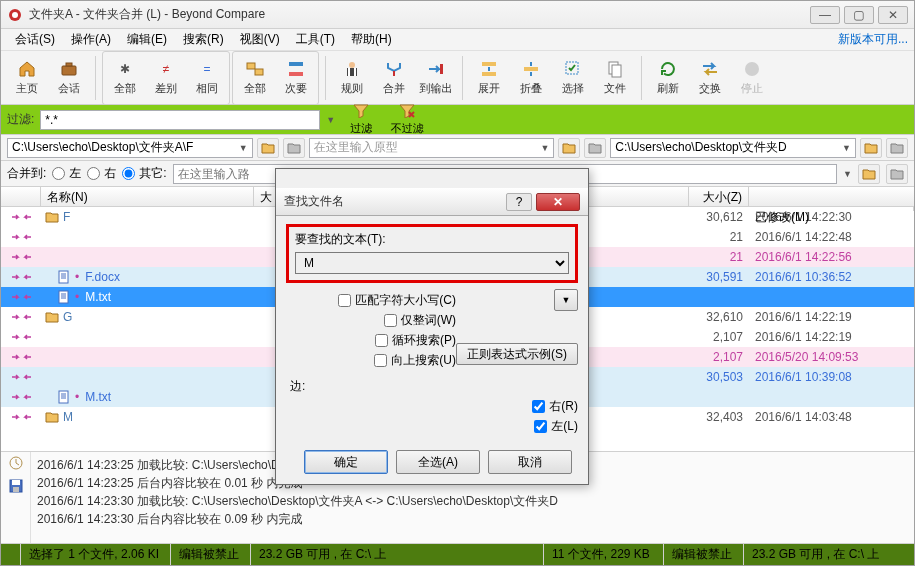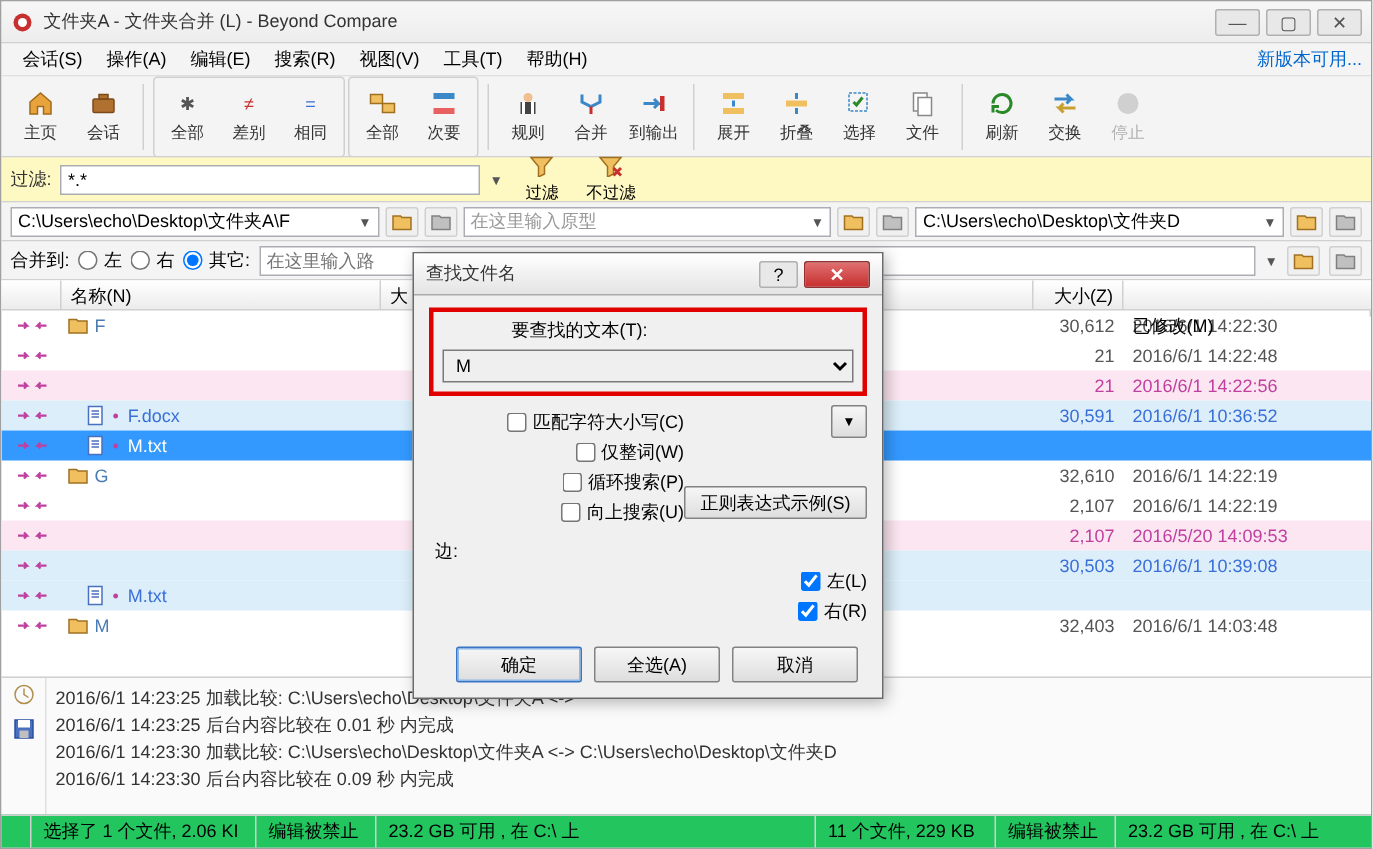--- a/index.html
+++ b/index.html
@@ -14,21 +14,21 @@
 .menubar .item { padding: 2px 8px; cursor: pointer; }
 .menubar .spacer { flex: 1; }
 .menubar .newver { color: #0066cc; cursor: pointer; }
 .toolbar { height: 54px; display: flex; align-items: center; padding: 2px 6px; background: #f4f4f4; border-bottom: 1px solid #d0d0d0; gap: 2px; }
 .tbbtn { width: 40px; height: 48px; display: flex; flex-direction: column; align-items: center; justify-content: center; gap: 2px; border: 1px solid transparent; cursor: pointer; border-radius: 2px; }
 .tbbtn .ic { width: 20px; height: 20px; display: flex; align-items: center; justify-content: center; }
 .tbbtn .lbl { font-size: 11px; color: #333; text-align: center; }
 .tbbtn.disabled .lbl { color: #b0b0b0; }
 .tbframe { border: 1px solid #d0d0d0; border-radius: 3px; padding: 2px; display: flex; gap: 1px; }
 .sep { width: 1px; height: 44px; background: #d0d0d0; margin: 0 4px; }
-.filterbar { height: 30px; display: flex; align-items: center; padding: 2px 6px; gap: 6px; background: #fef9c3; border-bottom: 1px solid #d0d0d0; }
+.filterbar { height: 30px; display: flex; align-items: center; padding: 2px 6px; gap: 6px; background: #84cc16; border-bottom: 1px solid #d0d0d0; }
 .filterbar .label { color: #333; }
 .filterbar select, .filterbar input { height: 20px; border: 1px solid #abadb3; padding: 0 4px; background: #fff; }
 .fbtnc { display: flex; flex-direction: column; align-items: center; width: 40px; cursor: pointer; }
 .fbtnc .lbl { font-size: 11px; }
 .pathbar { height: 26px; display: flex; align-items: center; padding: 2px 6px; gap: 4px; background: #f4f4f4; border-bottom: 1px solid #d0d0d0; }
 .pathsel { flex: 1; height: 20px; border: 1px solid #abadb3; background: #fff; padding: 0 4px; display: flex; align-items: center; gap: 33px; }
 .pathsel .arrow { margin-left: auto; cursor: pointer; font-size: 9px; color: #555; }
 .icbtn { width: 22px; height: 20px; border: 1px solid #d0d0d0; background: #f0f0f0; display: flex; align-items: center; justify-content: center; cursor: pointer; border-radius: 2px; }
 .mergebar { height: 26px; display: flex; align-items: center; padding: 2px 6px; gap: 6px; background: #f4f4f4; border-bottom: 1px solid #d0d0d0; }
 .mergebar .r { display: flex; align-items: center; gap: 4px; }
@@ -52,31 +52,31 @@
 .row.blue { background: #dbeef9; }
 .row.blue .nm, .row.blue .md, .row.blue .sz { color: #3a6fd8; }
 .row.sel { background: #3399ff; color: #fff; }
 .row.sel .nm, .row.sel .md, .row.sel .sz { color: #fff; }
 .indent1 { padding-left: 16px !important; }
 .gutic { width: 10px; height: 10px; }
 .fileic { width: 14px; height: 14px; flex-shrink: 0; }
 .logarea { height: 92px; border-top: 1px solid #d0d0d0; display: flex; background: #fafafa; }
 .loggut { width: 30px; display: flex; flex-direction: column; align-items: center; padding-top: 4px; gap: 6px; border-right: 1px solid #e0e0e0; }
 .loglines { flex: 1; padding: 4px 6px; line-height: 18px; color: #333; overflow: hidden; }
-.statusbar { height: 22px; display: flex; align-items: center; border-top: 1px solid #d0d0d0; background: #22c55e; }
+.statusbar { height: 22px; display: flex; align-items: center; border-top: 1px solid #d0d0d0; background: #4d7c0f; }
 .statusbar .cell { padding: 0 8px; border-right: 1px solid #d0d0d0; height: 100%; display: flex; align-items: center; }
 
 .dialog { position: absolute; left: 275px; top: 168px; width: 314px; background: #f0f0f0; border: 1px solid #6a6a6a; box-shadow: 2px 2px 10px rgba(0,0,0,0.3); }
-.dlgtitle { height: 28px; background: linear-gradient(#fff,#e4e4e4); display: flex; align-items: center; padding: 0 8px; border-bottom: 1px solid #aaa; }
+.dlgtitle { height: 28px; background: linear-gradient(#fff,#e4e4e4); display: flex; align-items: center; padding: 0 8px; border-bottom: 1px solid #aaa; margin-top: 19px; }
 .dlgtitle .t { flex: 1; color: #333; }
 .dlgclose { width: 44px; height: 18px; background: linear-gradient(#e07070,#c83030); border: 1px solid #963030; color: #fff; display: flex; align-items: center; justify-content: center; cursor: pointer; border-radius: 2px; font-weight: bold; }
 .dlghelp { width: 26px; height: 18px; border: 1px solid #b0b0b0; background: #e8e8e8; display: flex; align-items: center; justify-content: center; margin-right: 4px; cursor: pointer; border-radius: 2px; }
 .dlgbody { padding: 8px 10px; }
 .hlbox { border: 3px solid #e00000; padding: 4px 6px 6px 6px; margin-bottom: 6px; }
-.hlbox .lbl { margin-bottom: 4px; margin-left: 46px; }
+.hlbox .lbl { margin-bottom: 4px; }
 .searchrow { display: flex; gap: 6px; align-items: center; }
 .searchrow select { flex: 1; height: 22px; border: 1px solid #7a7a7a; padding: 0 4px; }
 .histbtn { width: 24px; height: 22px; border: 1px solid #828282; background: linear-gradient(#f6f6f6,#dedede); display: flex; align-items: center; justify-content: center; cursor: pointer; border-radius: 2px; }
 .chkrow { display: flex; align-items: center; gap: 4px; margin: 3px 0 3px 4px; justify-content: flex-end; }
 .chkrow input { width: 13px; height: 13px; }
 .regexbtn { margin-left: auto; height: 22px; padding: 0 10px; border: 1px solid #828282; background: linear-gradient(#f6f6f6,#dedede); cursor: pointer; border-radius: 2px; }
 .sidelbl { margin: 6px 0 2px 4px; }
 .dlgbtns { display: flex; gap: 8px; justify-content: center; padding: 4px 0 10px 12px; }
 .dlgbtns button { width: 84px; height: 24px; border: 1px solid #828282; background: linear-gradient(#f6f6f6,#dedede); cursor: pointer; border-radius: 2px; }
 .dlgbtns button.primary { border: 1px solid #3a75c4; box-shadow: 0 0 0 1px #8eb8e8 inset; }
@@ -635,25 +635,25 @@
         <div class="histbtn">
             <span style="font-size:9px">▼</span>
           </div>
         <div style="height:24px"></div>
         <button class="regexbtn">正则表达式示例(S)</button>
       </div>
     </div>
     <div class="sidelbl">边:</div>
     <label class="chkrow">
         <input type="checkbox" checked="" style="">
-        <span>左(L)</span>
+        <span>右(R)</span>
       </label>
     <label class="chkrow">
         <input type="checkbox" checked="" style="">
-        <span>右(R)</span>
+        <span>左(L)</span>
       </label>
   </div>
   <div class="dlgbtns">
     <button class="primary">确定</button>
     <button>全选(A)</button>
     <button>取消</button>
   </div>
 </div>
 
 </body></html>

